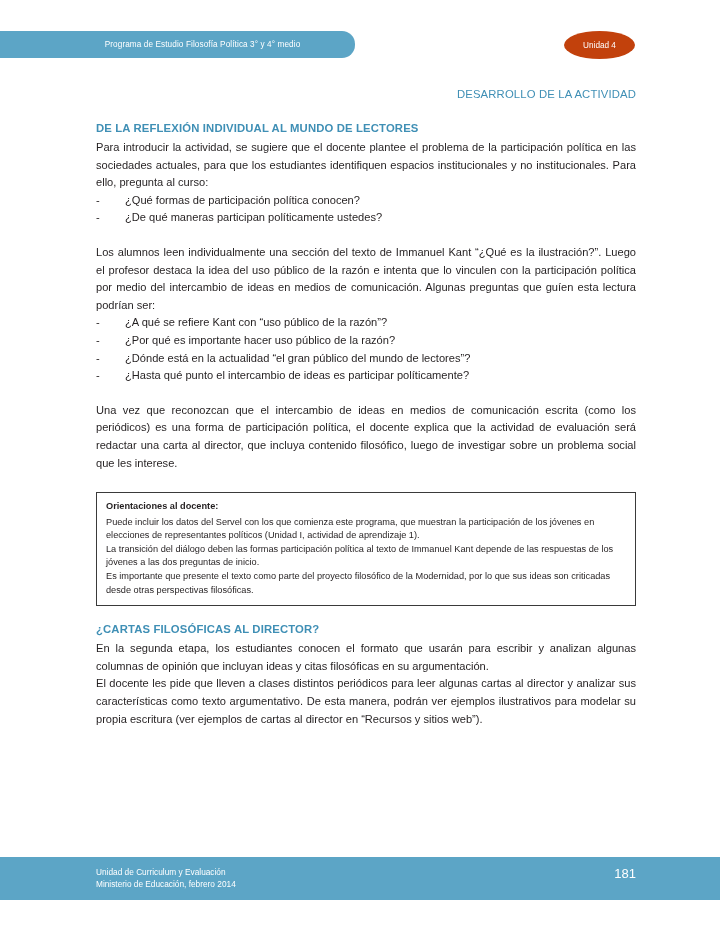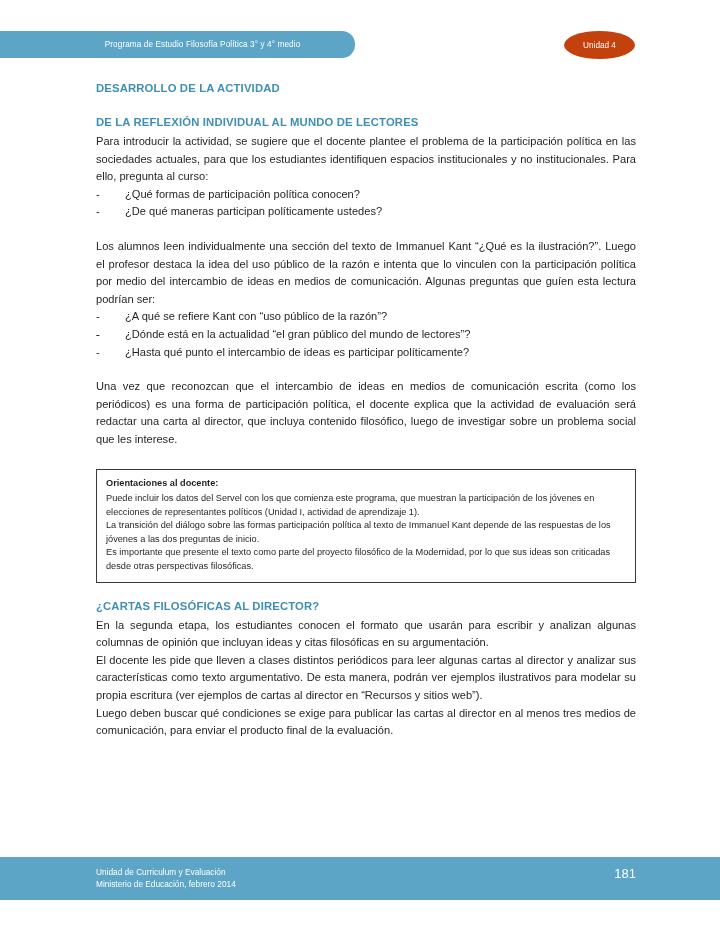--- a/index.html
+++ b/index.html
@@ -59,24 +59,25 @@
   
   .page-body {
     position: absolute;
     top: 80px;
     left: 96px;
     width: 540px;
   }
 
   h1.section-heading {
     font-size: 11.3px;
-    font-weight: bold;
+    font-weight: normal;
     color: #3f8fb5;
-    margin: 2px 0 22px 0;
+    margin: 8px 0 22px 0;
     letter-spacing: 0.15px;
+    text-align: right;
   }
   h2.sub-heading {
     font-size: 11.3px;
     font-weight: bold;
     color: #3f8fb5;
     margin: 0 0 5px 0;
     letter-spacing: 0.15px;
   }
   h2.sub-heading.spaced-top {
     margin-top: 0;
@@ -193,51 +194,51 @@
 
   <p class="body-text">Los alumnos leen individualmente una sección del texto de Immanuel Kant “¿Qué es la ilustración?”. Luego el profesor destaca la idea del uso público de la razón e intenta que lo vinculen con la participación política por medio del intercambio de ideas en medios de comunicación. Algunas preguntas que guíen esta lectura podrían ser:</p>
 
   <ul class="dash-list">
     <li>
       <span class="dash-marker">-</span>
       <span>¿A qué se refiere Kant con “uso público de la razón”?</span>
     </li>
     <li>
       <span class="dash-marker">-</span>
+      <span>¿Por qué es importante hacer uso público de la razón?</span>
     </li>
     <li>
       <span class="dash-marker">-</span>
       <span>¿Dónde está en la actualidad “el gran público del mundo de lectores”?</span>
     </li>
     <li>
       <span class="dash-marker">-</span>
       <span>¿Hasta qué punto el intercambio de ideas es participar políticamente?</span>
     </li>
   </ul>
 
   <div class="gap-md"></div>
 
   <p class="body-text">Una vez que reconozcan que el intercambio de ideas en medios de comunicación escrita (como los periódicos) es una forma de participación política, el docente explica que la actividad de evaluación será redactar una carta al director, que incluya contenido filosófico, luego de investigar sobre un problema social que les interese.</p>
 
   <div class="gap-lg"></div>
 
   <div class="note-box">
     <p class="note-title">Orientaciones al docente:</p>
     <p class="note-para">Puede incluir los datos del Servel con los que comienza este programa, que muestran la participación de los jóvenes en elecciones de representantes políticos (Unidad I, actividad de aprendizaje 1).</p>
-    <p class="note-para">La transición del diálogo sobre las formas participación política al texto de Immanuel Kant depende de las respuestas de los jóvenes a las dos preguntas de inicio.</p>
+    <p class="note-para">La transición del diálogo deben las formas participación política al texto de Immanuel Kant depende de las respuestas de los jóvenes a las dos preguntas de inicio.</p>
     <p class="note-para">Es importante que presente el texto como parte del proyecto filosófico de la Modernidad, por lo que sus ideas son criticadas desde otras perspectivas filosóficas.</p>
   </div>
 
   <div class="gap-md"></div>
 
   <h2 class="sub-heading spaced-top">¿CARTAS FILOSÓFICAS AL DIRECTOR?</h2>
 
   <p class="body-text">En la segunda etapa, los estudiantes conocen el formato que usarán para escribir y analizan algunas columnas de opinión que incluyan ideas y citas filosóficas en su argumentación.</p>
   <p class="body-text">El docente les pide que lleven a clases distintos periódicos para leer algunas cartas al director y analizar sus características como texto argumentativo. De esta manera, podrán ver ejemplos ilustrativos para modelar su propia escritura (ver ejemplos de cartas al director en “Recursos y sitios web”).</p>
-  <p class="body-text">Luego deben buscar qué condiciones se exige para publicar las cartas al director en al menos tres medios de comunicación, para enviar el producto final de la evaluación.</p>
 
 </div>
 
 <div class="footer-band"></div>
 <div class="footer-left">
   <div>Unidad de Curriculum y Evaluación</div>
   <div>Ministerio de Educación, febrero 2014</div>
 </div>
 <div class="footer-page">181</div>
 

